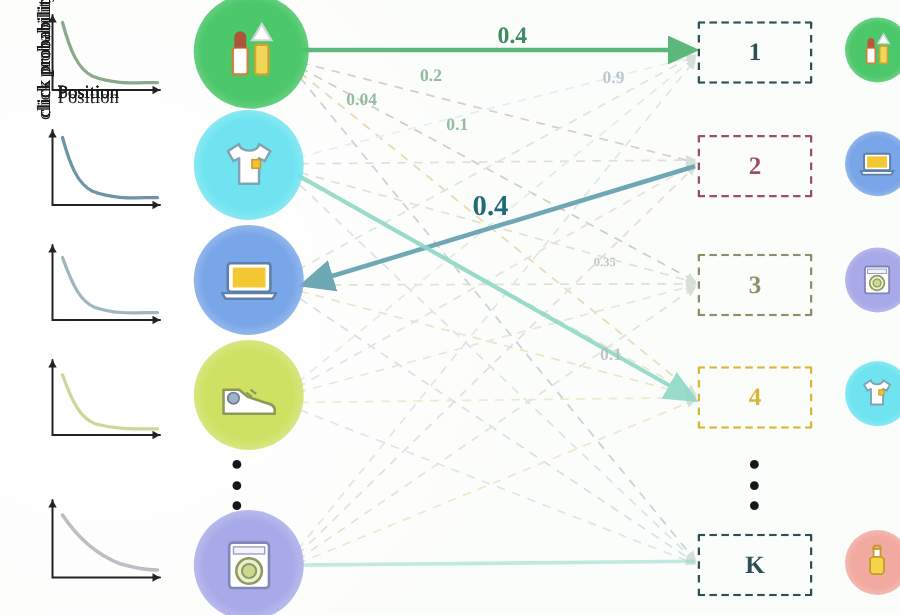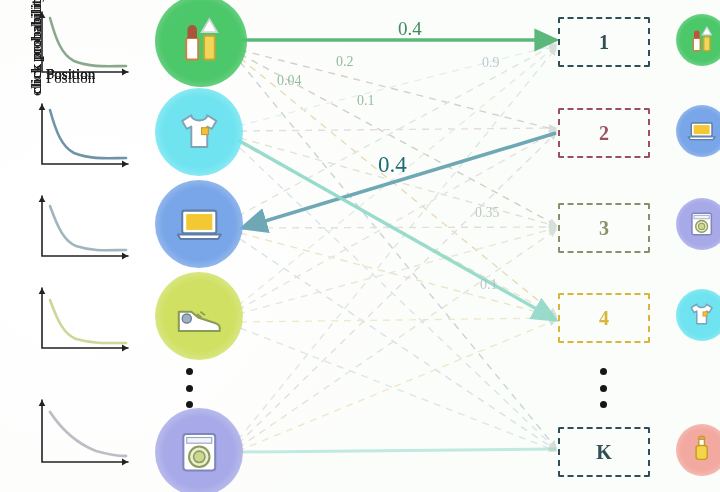--- a/index.html
+++ b/index.html
@@ -42,21 +42,21 @@
         display:flex;align-items:center;justify-content:center;
         border:2.4px dashed #2f4f56;border-radius:2px;
         font-size:20px;font-weight:bold;color:#2f4f56;
         background:transparent;}
   
   .vdots{position:absolute;z-index:4;display:flex;flex-direction:column;
          align-items:center;justify-content:space-between;height:40px;}
   .vdots i{display:block;width:7px;height:7px;border-radius:50%;background:#16161a;}
 
   
-  .wlab{position:absolute;z-index:5;font-weight:normal;white-space:nowrap;}
+  .wlab{position:absolute;z-index:5;font-weight:bold;white-space:nowrap;}
 
   
   #wm{position:absolute;z-index:6;left:474px;top:449px;
       font-family:"Liberation Sans",sans-serif;
       font-size:19px;color:#ffffff;opacity:.92;
       text-shadow:0 0 2px rgba(120,130,120,.35);white-space:nowrap;}
 </style>
 </head>
 <body>
 
@@ -279,17 +279,17 @@
       <path d="M19,9 l2,-4 h6 l2,4" fill="none" stroke="#c79a22" stroke-width="2"></path>
     </svg>
   </div>
 
   <div class="wlab" style="left:398px;top:18px;font-size:19px;color:#3f8a5f">0.4</div>
   <div class="wlab" style="left:336px;top:54px;font-size:14px;color:#7fae8e;opacity:.85">0.2</div>
   <div class="wlab" style="left:277px;top:73px;font-size:14px;color:#84b092;opacity:.85">0.04</div>
   <div class="wlab" style="left:357px;top:93px;font-size:14px;color:#86b094;opacity:.85">0.1</div>
   <div class="wlab" style="left:482px;top:55px;font-size:14px;color:#9fb3c0;opacity:.7">0.9</div>
   <div class="wlab" style="left:378px;top:152px;font-size:23px;color:#1f6c78">0.4</div>
-  <div class="wlab" style="left:475px;top:205px;font-size:14px;color:#a9b9a9;opacity:.75">0.35</div>
+  <div class="wlab" style="left:475px;top:205px;font-size:10px;color:#a9b9a9;opacity:.75">0.35</div>
   <div class="wlab" style="left:480px;top:277px;font-size:14px;color:#a8b7bd;opacity:.75">0.1</div>
 
 
 </div>
 
 </body></html>

